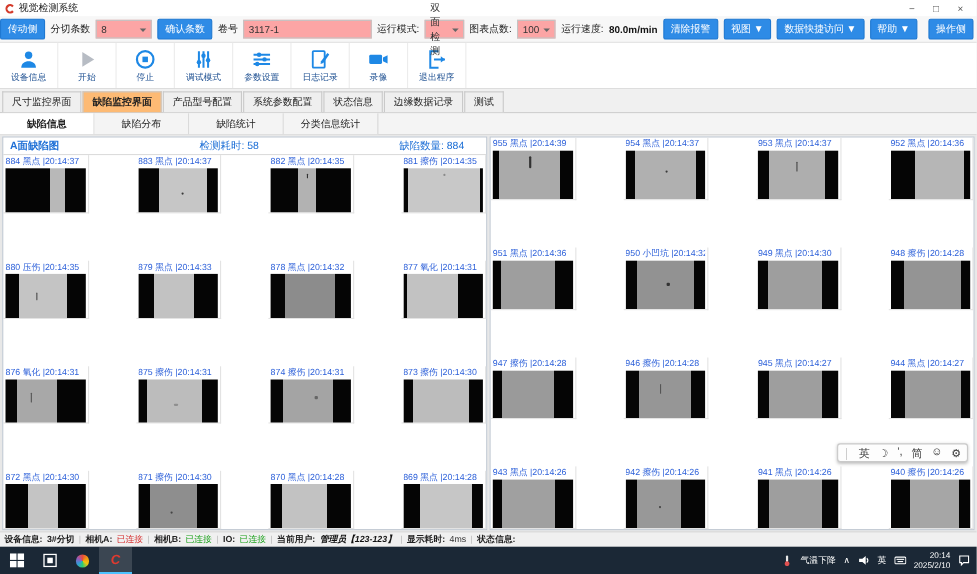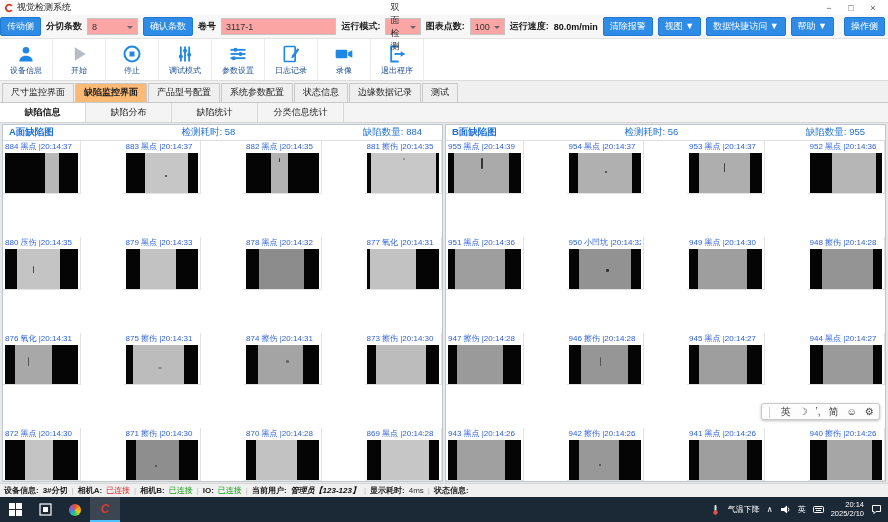--- a/index.html
+++ b/index.html
@@ -9,21 +9,21 @@
 
   
   .titlebar { height:15px; background:#ffffff; display:flex; align-items:center; padding:0 4px; font-size:9px; color:#222; flex:0 0 auto; }
   .logo { width:10px; height:10px; margin-right:3px; }
   .win-controls { margin-left:auto; display:flex; gap:0; }
   .win-btn { width:22px; text-align:center; font-size:9px; color:#555; cursor:default; line-height:14px; }
 
   
   .toolbar1 { height:24px; background:#f7f7f7; border-bottom:1px solid #e2e2e2; display:flex; align-items:center; gap:5px; padding:0 3px 0 0; font-size:9px; flex:0 0 auto; }
   .btn-blue { background:#2e8be6; color:#fff; border:1px solid #1f78d1; border-radius:2px; padding:2px 6px; font-size:9px; white-space:nowrap; }
-  .tb-label { font-weight:bold; color:#222; white-space:nowrap; }
+  .tb-label { font-weight:normal; color:#222; white-space:nowrap; }
   .field { background:#fca5a5; border:1px solid #c4c4c4; height:17px; display:flex; align-items:center; padding:0 4px; font-size:9px; color:#333; }
   .combo { position:relative; padding-right:14px; }
   .combo::after { content:""; position:absolute; right:4px; top:7px; border:3px solid transparent; border-top-color:#666; }
   .speed-val { font-weight:bold; color:#111; }
   .spacer { flex:1; }
 
   
   .toolbar2 { height:42px; background:#fff; border-bottom:1px solid #ddd; display:flex; align-items:stretch; flex:0 0 auto; }
   .tool-item { width:53px; display:flex; flex-direction:column; align-items:center; justify-content:center; gap:1px; border-right:1px solid #ececec; cursor:default; }
   .tool-item svg { width:20px; height:20px; }
@@ -495,25 +495,20 @@
               <div class="stats-col">
                 <div class="stat-strong">第几条: 7</div>
                 <div>帧数: 303</div>
                 <div>灰度: 0.49</div>
               </div>
             </div>
           </div>
         </div>
       </div>
       <div class="panel">
-        <div class="panel-header">
-          <span class="panel-title">B面缺陷图</span>
-          <span class="ph-mid">检测耗时: 56</span>
-          <span class="ph-right">缺陷数量: 955</span>
-        </div>
         <div class="grid">
           <div class="cell">
             <div class="cell-header">955 黑点 |20:14:39</div>
             <div class="cell-img" style="background: linear-gradient(to right, rgb(5, 5, 5) 8%, rgb(170, 170, 170) 8%, rgb(170, 170, 170) 84%, rgb(5, 5, 5) 84%);">
               <div class="mark" style="left: 46%; top: 12%; width: 2px; height: 11px; background: rgb(51, 51, 51);"></div>
             </div>
             <div class="cell-stats">
               <div class="stats-col">
                 <div>长度: 0.66</div>
                 <div>宽度: 0.66</div>

